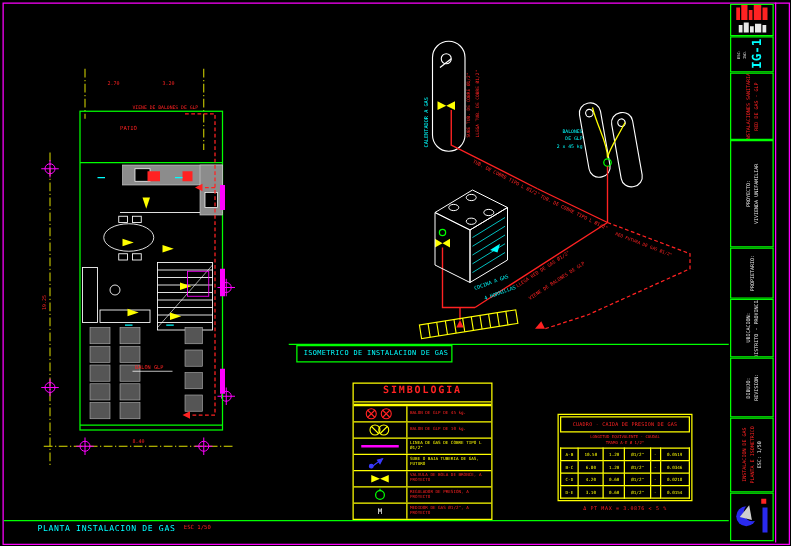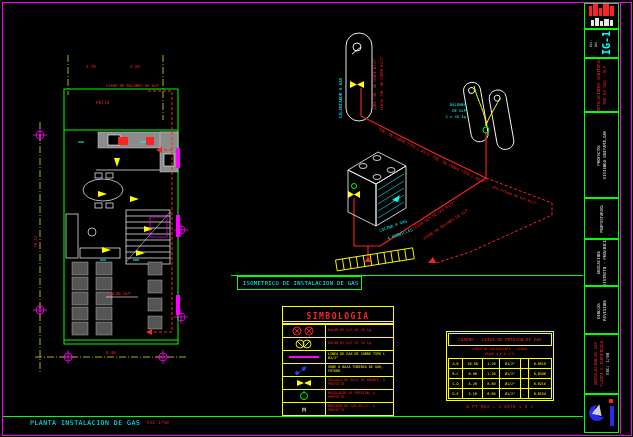--- a/index.html
+++ b/index.html
@@ -18,21 +18,21 @@
   .plan-title{left:30px;top:419px;color:#00ffff;font-size:6.5px;letter-spacing:.5px;}
   .plan-scale{left:147px;top:420px;color:#ff2222;font-size:4.5px;}
 
   
   .iso-titlebox{left:237px;top:276px;width:118px;height:12px;border:1px solid #00ff00;
                 display:flex;align-items:center;padding-left:5px;}
   .iso-titlebox span{color:#00ffff;font-size:5.5px;letter-spacing:.3px;}
 
   
   .legend{left:282px;top:306px;width:110px;border:1px solid #ffff00;background:#000;}
-  .legend-title-box{border-bottom:1px solid #ffff00;height:14px;display:flex;align-items:flex-end;justify-content:center;}
+  .legend-title-box{border-bottom:1px solid #ffff00;height:14px;display:flex;align-items:flex-start;justify-content:center;}
   .legend-title-box span{color:#ff2222;font-size:8px;font-weight:bold;letter-spacing:1.5px;}
   .legend-sep{height:1px;background:#ffff00;margin-top:1px;}
   .legend-row{display:flex;border-top:1px solid #ffff00;height:12px;align-items:center;}
   .legend-row:first-of-type{border-top:none;}
   .legend-sym{width:42px;display:flex;justify-content:center;align-items:center;border-right:1px solid #ffff00;height:100%;}
   .legend-lab{flex:1;font-size:3.4px;padding-left:2px;line-height:1.1;}
   .lab-red{color:#ff2222;} .lab-yel{color:#ffff00;}
 
   
   .gas-table{left:446px;top:331px;width:108px;}

